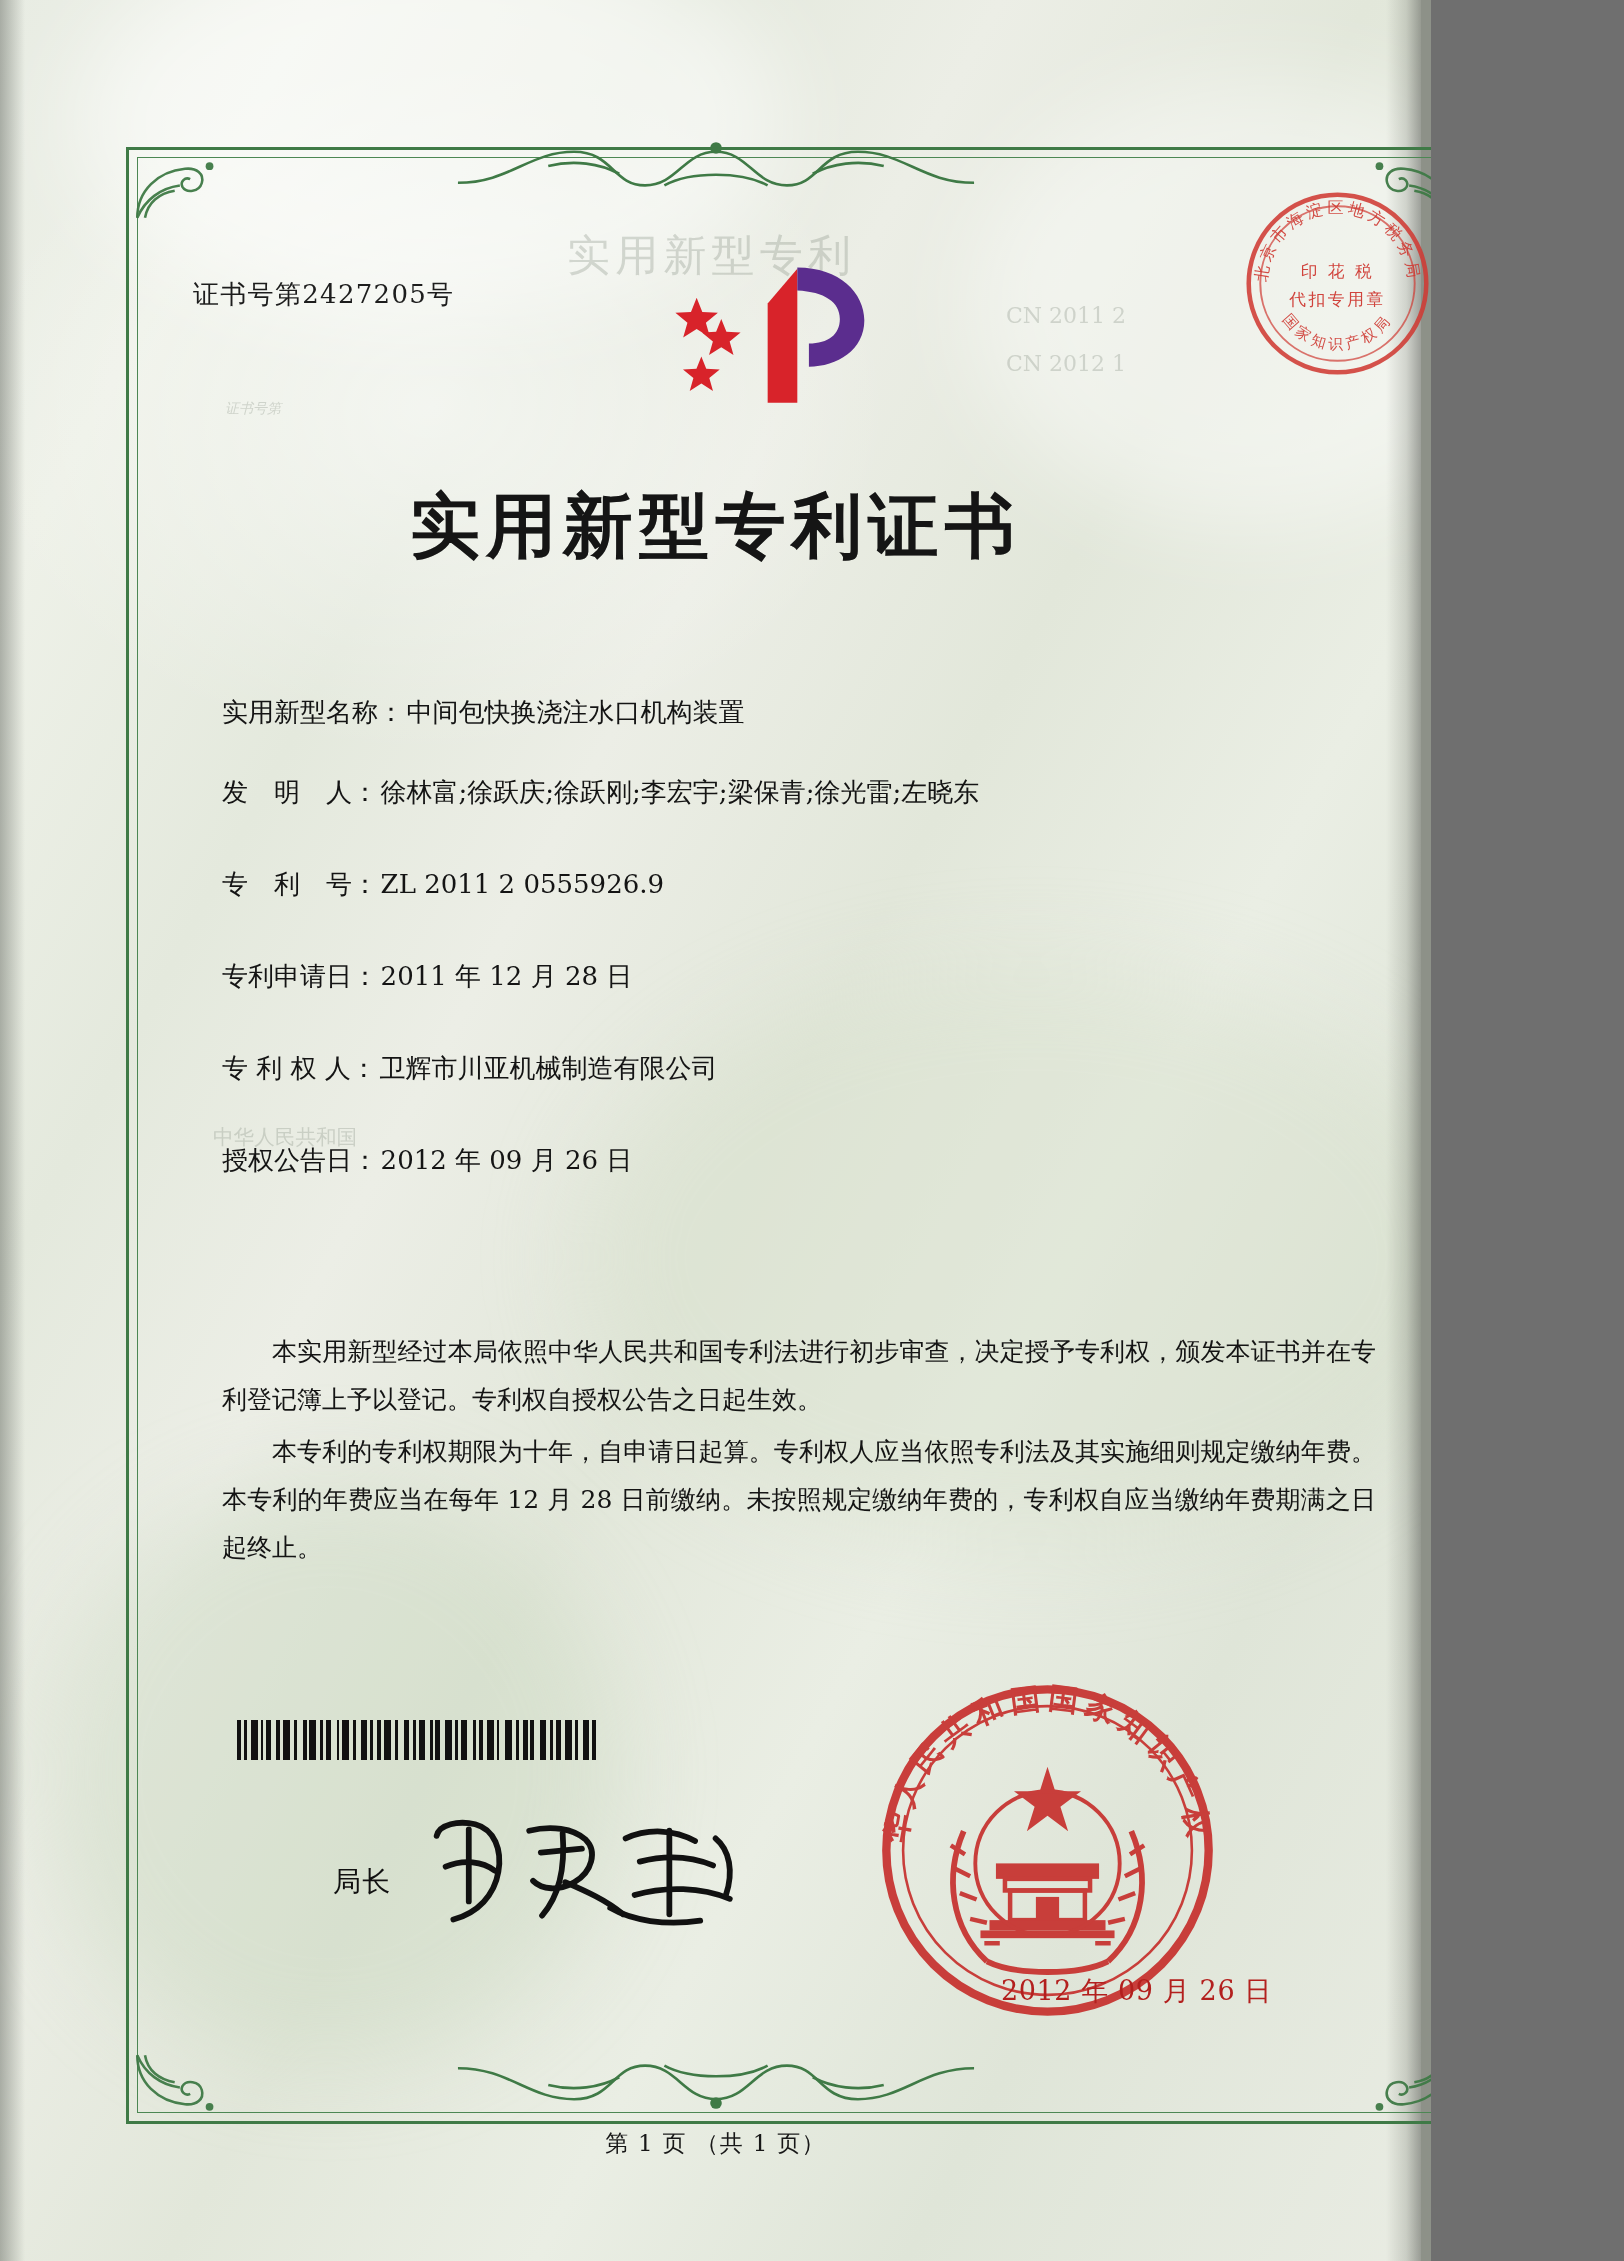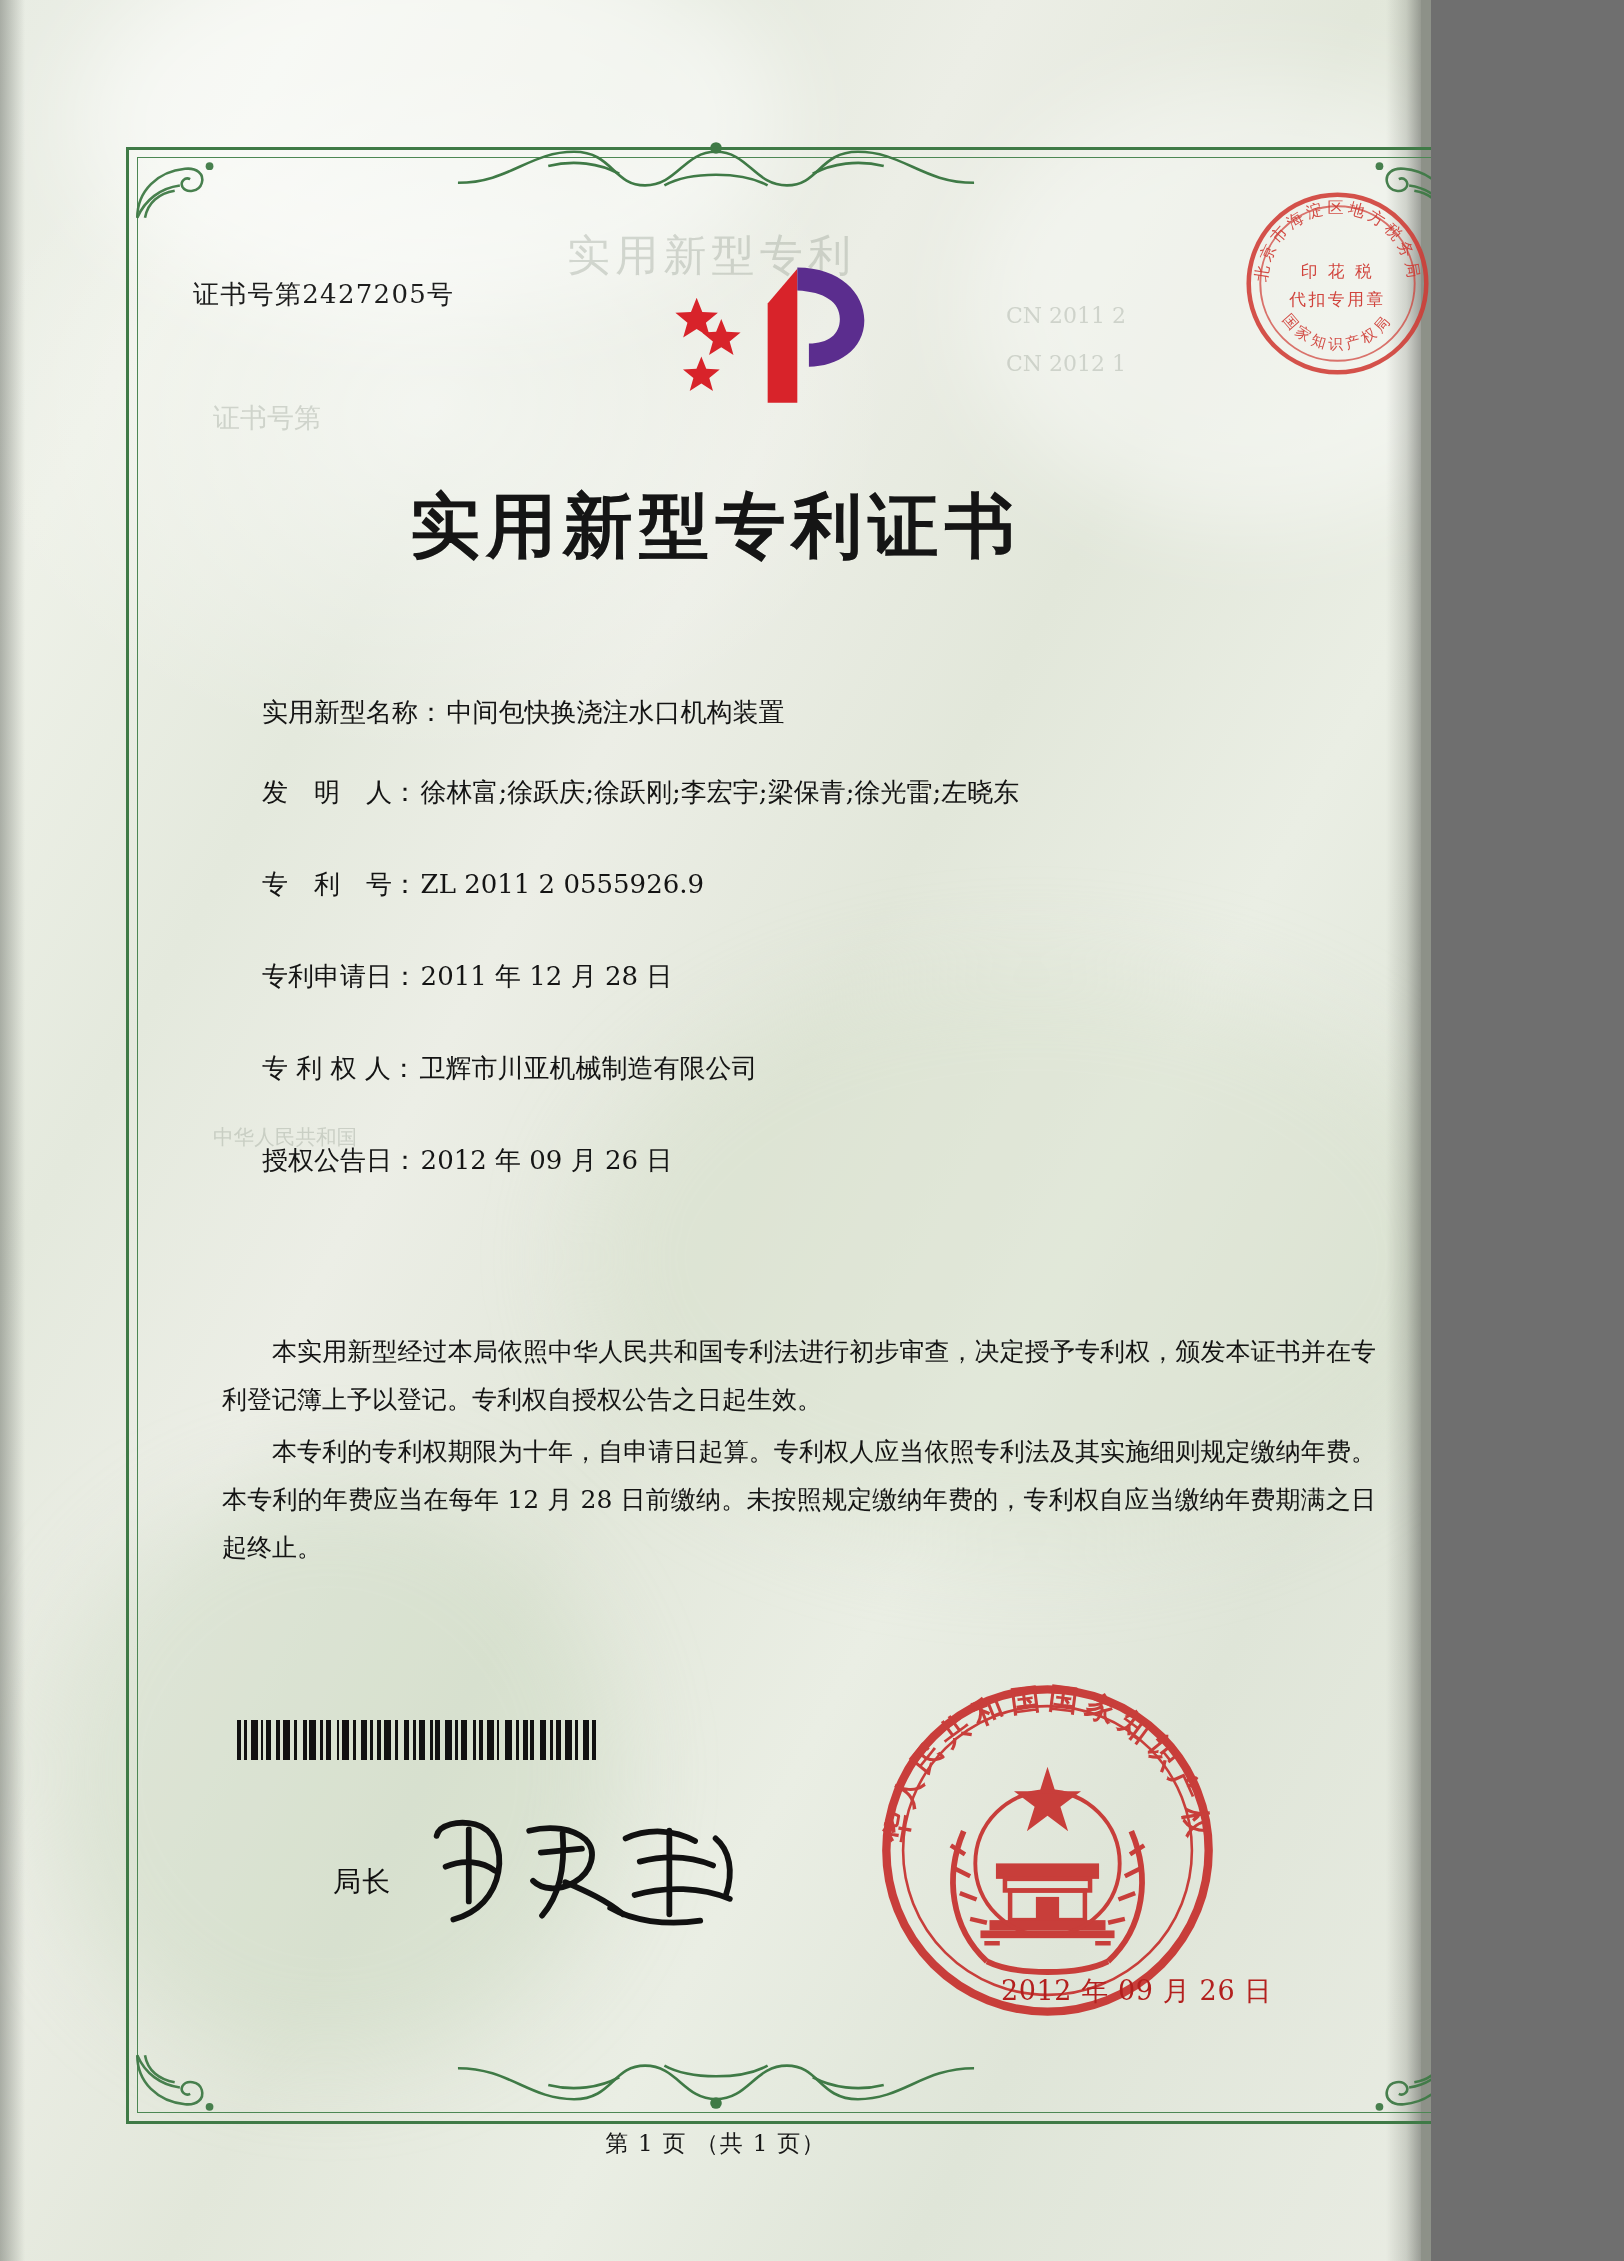--- a/index.html
+++ b/index.html
@@ -138,21 +138,20 @@
     color: #151515;
     font-family: "DejaVu Serif", serif;
     text-shadow: 0 0 0.6px rgba(0,0,0,0.35);
   }
 
   
   .fields {
     position: absolute;
     left: 222px; top: 695px;
     width: 1161px;
-    margin-left: 40px;
   }
   .field-row {
     display: flex;
     align-items: baseline;
     margin-bottom: 45px;
     font-size: 26px;
     color: #141414;
     font-family: "DejaVu Serif", serif;
   }
   .field-label {
@@ -242,21 +241,21 @@
   .ghost {
     position: absolute;
     color: rgba(130,140,125,0.30);
     font-family: "DejaVu Serif", serif;
     user-select: none;
     pointer-events: none;
   }
   .ghost.g1 { left: 567px; top: 227px; font-size: 43px; letter-spacing: 5.2px; }
   .ghost.g2 { left: 1006px; top: 303px; font-size: 22px; }
   .ghost.g3 { left: 1006px; top: 351px; font-size: 22px; }
-  .ghost.g4 { left: 213px; top: 400px; font-size: 27px; }
+  .ghost.g4 { left: 225px; top: 400px; font-size: 14px; font-style: italic; }
   .ghost.g5 { left: 213px; top: 1123px; font-size: 20.6px; text-align: center; }
 </style>
 </head>
 <body>
 
 <div class="page">
 
   <div class="shade s1"></div>
   <div class="shade s2"></div>
   <div class="shade s3"></div>

